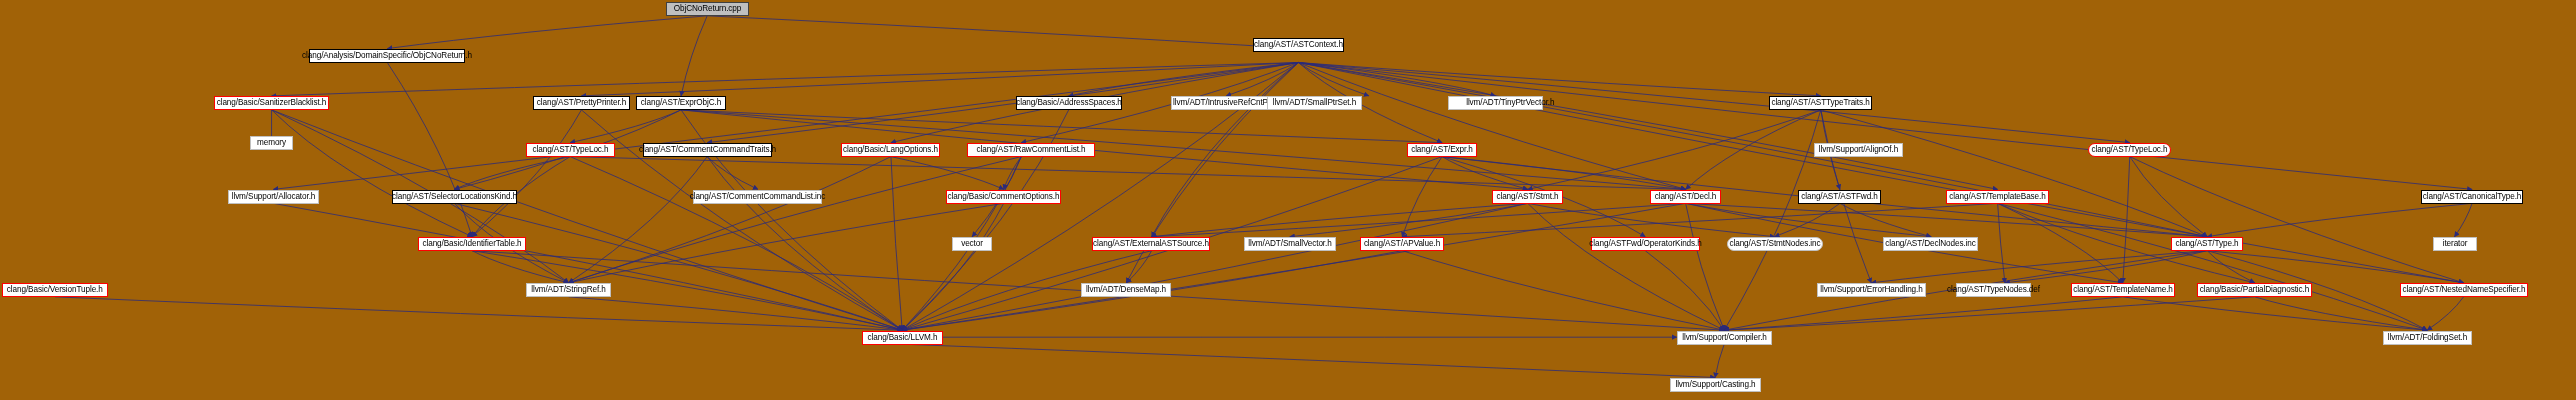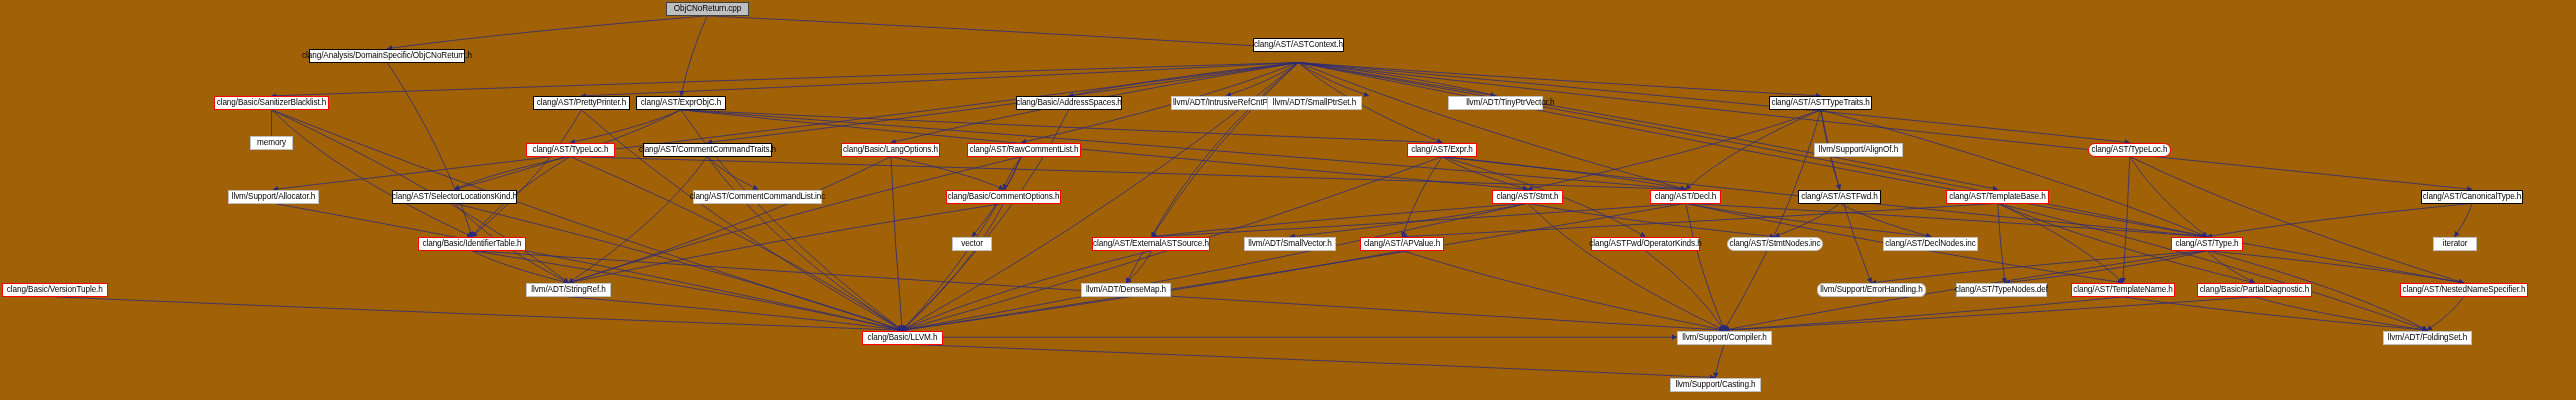--- a/index.html
+++ b/index.html
@@ -191,21 +191,21 @@
       <div class="node plain" style="left: 636px; top: 96px; width: 90px;">clang/AST/ExprObjC.h</div>
       <div class="node plain" style="left: 1016px; top: 96px; width: 106px;">clang/Basic/AddressSpaces.h</div>
       <div class="node sys" style="left: 1171px; top: 96px; width: 110px;">llvm/ADT/IntrusiveRefCntPtr.h</div>
       <div class="node sys" style="left: 1267px; top: 96px; width: 95px;">llvm/ADT/SmallPtrSet.h</div>
       <div class="node sys" style="left: 1448px; top: 96px; width: 95px; padding-left: 32px;">llvm/ADT/TinyPtrVector.h</div>
       <div class="node plain" style="left: 1769px; top: 96px; width: 103px;">clang/AST/ASTTypeTraits.h</div>
       <div class="node sys" style="left: 250px; top: 136px; width: 43px; text-align: right;">memory</div>
       <div class="node doc" style="left: 526px; top: 143px; width: 89px;">clang/AST/TypeLoc.h</div>
       <div class="node plain" style="left: 643px; top: 143px; width: 129px;">clang/AST/CommentCommandTraits.h</div>
       <div class="node doc" style="left: 841px; top: 143px; width: 99px;">clang/Basic/LangOptions.h</div>
-      <div class="node doc" style="left: 967px; top: 143px; width: 114px;">clang/AST/RawCommentList.h</div>
+      <div class="node doc" style="left: 967px; top: 143px; width: 128px;">clang/AST/RawCommentList.h</div>
       <div class="node doc" style="left: 1407px; top: 143px; width: 70px;">clang/AST/Expr.h</div>
       <div class="node sys" style="left: 1814px; top: 143px; width: 89px;">llvm/Support/AlignOf.h</div>
       <div class="node doc" style="left: 2088px; top: 143px; width: 83px; border-radius: 7px;">clang/AST/TypeLoc.h</div>
       <div class="node sys" style="left: 228px; top: 190px; width: 91px; text-align: right;">llvm/Support/Allocator.h</div>
       <div class="node plain" style="left: 392px; top: 190px; width: 125px;">clang/AST/SelectorLocationsKind.h</div>
       <div class="node sys" style="left: 693px; top: 190px; width: 129px;">clang/AST/CommentCommandList.inc</div>
       <div class="node doc" style="left: 946px; top: 190px; width: 115px;">clang/Basic/CommentOptions.h</div>
       <div class="node doc" style="left: 1492px; top: 190px; width: 71px;">clang/AST/Stmt.h</div>
       <div class="node doc" style="left: 1650px; top: 190px; width: 71px;">clang/AST/Decl.h</div>
       <div class="node plain" style="left: 1798px; top: 190px; width: 83px; text-align: center;">clang/AST/ASTFwd.h</div>
@@ -217,22 +217,22 @@
       <div class="node sys" style="left: 1244px; top: 237px; width: 92px;">llvm/ADT/SmallVector.h</div>
       <div class="node doc" style="left: 1360px; top: 237px; width: 84px;">clang/AST/APValue.h</div>
       <div class="node doc" style="left: 1591px; top: 237px; width: 109px;">clang/ASTFwd/OperatorKinds.h</div>
       <div class="node sys" style="left: 1727px; top: 237px; width: 96px; border-radius: 7px;">clang/AST/StmtNodes.inc</div>
       <div class="node sys" style="left: 1883px; top: 237px; width: 95px;">clang/AST/DeclNodes.inc</div>
       <div class="node doc" style="left: 2171px; top: 237px; width: 72px;">clang/AST/Type.h</div>
       <div class="node sys" style="left: 2433px; top: 237px; width: 44px;">iterator</div>
       <div class="node doc" style="left: 1.8px; top: 283px; width: 106px;">clang/Basic/VersionTuple.h</div>
       <div class="node sys" style="left: 526px; top: 283px; width: 85px;">llvm/ADT/StringRef.h</div>
       <div class="node sys" style="left: 1081px; top: 283px; width: 90px;">llvm/ADT/DenseMap.h</div>
-      <div class="node sys" style="left: 1817px; top: 283px; width: 109px; border-radius: 6px;">llvm/Support/ErrorHandling.h</div>
-      <div class="node sys" style="left: 1956px; top: 283px; width: 91px; text-align: center;">clang/AST/TypeNodes.def</div>
+      <div class="node sys" style="left: 1817px; top: 283px; width: 109px;">llvm/Support/ErrorHandling.h</div>
+      <div class="node sys" style="left: 1956px; top: 283px; width: 75px; text-align: center;">clang/AST/TypeNodes.def</div>
       <div class="node doc" style="left: 2071px; top: 283px; width: 104px;">clang/AST/TemplateName.h</div>
       <div class="node doc" style="left: 2197px; top: 283px; width: 115px;">clang/Basic/PartialDiagnostic.h</div>
       <div class="node doc" style="left: 2400px; top: 283px; width: 128px;">clang/AST/NestedNameSpecifier.h</div>
       <div class="node doc" style="left: 862px; top: 331px; width: 81px;">clang/Basic/LLVM.h</div>
       <div class="node sys" style="left: 1677px; top: 331px; width: 95px;">llvm/Support/Compiler.h</div>
       <div class="node sys" style="left: 2383px; top: 331px; width: 89px;">llvm/ADT/FoldingSet.h</div>
       <div class="node sys" style="left: 1670px; top: 378px; width: 91px;">llvm/Support/Casting.h</div>
     </div>
 </div>
 

